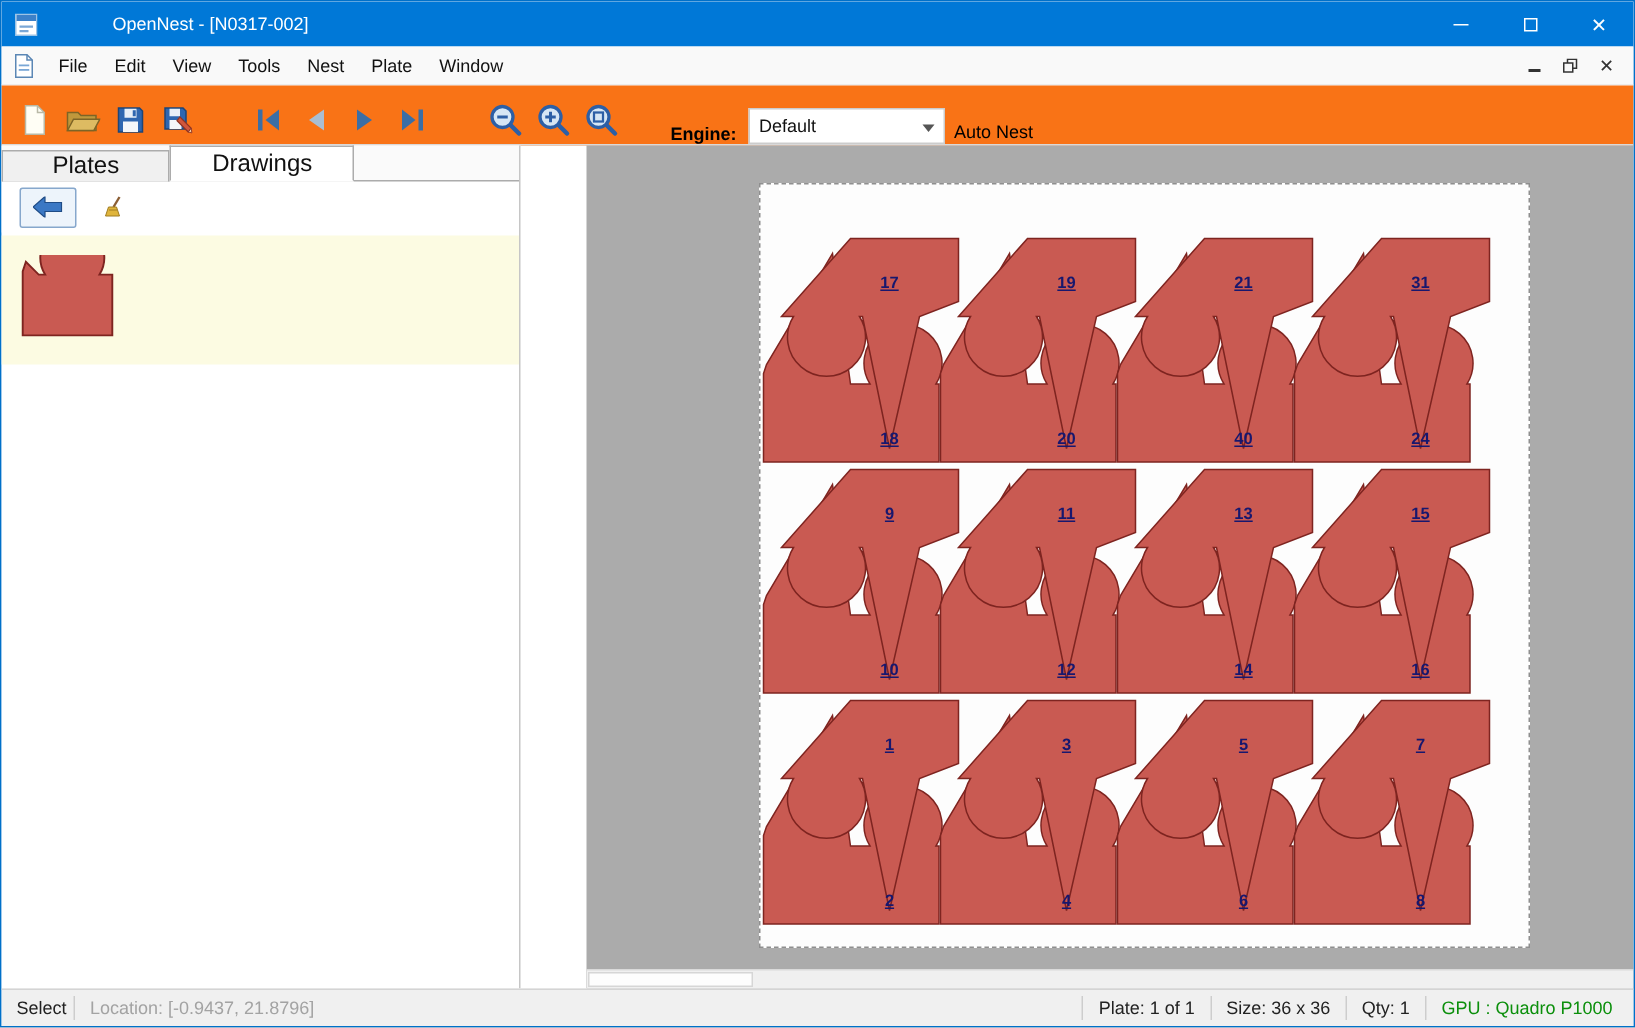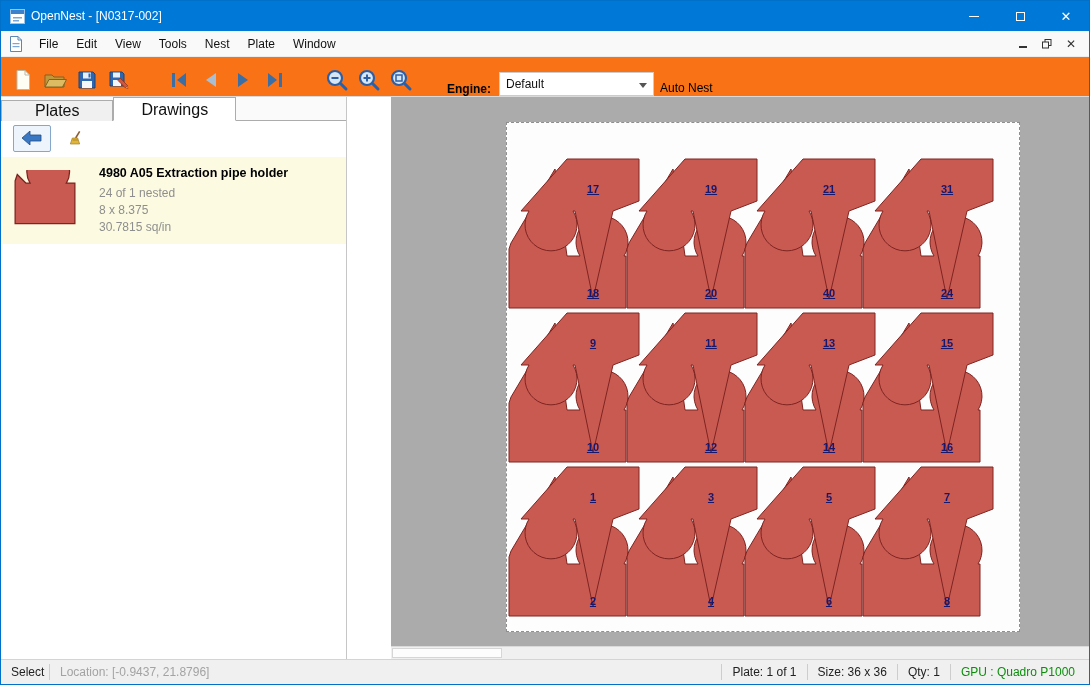--- a/index.html
+++ b/index.html
@@ -2,21 +2,21 @@
 <html><head>
 <meta charset="utf-8">
 <style>
   * { box-sizing: border-box; }
   html,body { margin:0; padding:0; background:#d0d0d0; }
   body { width:1090px; height:685px; font-family:"Liberation Sans","DejaVu Sans",sans-serif; }
   .window { position:relative; width:1090px; height:685px; background:#fff; border:1px solid #0070C9; overflow:hidden; }
 
   
   .titlebar { position:absolute; top:0; left:0; right:0; height:30px; background:#0078D7; color:#fff;
-              display:flex; align-items:center; font-size:12px; }
+              display:flex; align-items:center; font-size:12px;gap:44px; }
   .titlebar .app-icon { margin:0 6px 0 9px; display:flex; }
   .win-controls { margin-left:auto; display:flex; height:30px; }
   .win-btn { width:46px; height:30px; display:flex; align-items:center; justify-content:center; color:#fff; }
   .glyph-min { width:10px; height:1px; background:#fff; display:block; }
   .glyph-max { width:9px; height:9px; border:1px solid #fff; display:block; }
   .glyph-close { font-size:13px; line-height:1; }
 
   
   .menubar { position:absolute; top:30px; left:0; right:0; height:26px; background:#F9F9F9;
              display:flex; align-items:center; font-size:12px; color:#111; border-bottom:1px solid #ECECEC; }
@@ -29,21 +29,21 @@
 
   
   .toolbar { position:absolute; top:56px; left:0; right:0; height:40px; background:#f97316;
              display:flex; align-items:flex-end; border-bottom:1px solid #D9D9D9; font-size:12px; }
   .tb-btn { width:32px; height:32px; display:flex; align-items:center; justify-content:center; }
   .tb-group { display:flex; }
   .g-file { margin-left:6px; }
   .g-nav { margin-left:28px; }
   .g-zoom { margin-left:30px; }
   .engine-label { margin-left:30px; font-weight:bold; color:#000; }
-  .engine-combo { margin-left:8px; width:155px; height:24px; background:#fff; border:1px solid #CCCCCC;
+  .engine-combo { margin-left:8px; width:131px; height:24px; background:#fff; border:1px solid #CCCCCC;
                   display:flex; align-items:center; padding:0 6px; color:#111; position:relative; }
   .engine-combo .arrow { position:absolute; right:6px; top:10px; width:0; height:0;
                   border-left:4px solid transparent; border-right:4px solid transparent; border-top:5px solid #555; }
   .autonest { color:#000; background:none; border:none; font-size:12px; font-family:inherit; }
 
   
   .sidebar { position:absolute; top:96px; left:0; width:346px; bottom:25px; background:#fff; border-right:1px solid #C6C6C6; }
   .tabstrip { position:relative; height:24px; display:flex; align-items:flex-end; background:#FAFAFA; }
   .tabstrip::after { content:""; position:absolute; left:0; right:0; bottom:0; height:1px; background:#ACACAC; }
   .tab { position:relative; z-index:1; font-size:16px; text-align:center; color:#111; border:1px solid #ACACAC; }
@@ -256,26 +256,20 @@
             <line x1="5.5" y1="15" x2="13.5" y2="15" stroke="#A07C20" stroke-width="1.2"></line>
           </svg>
       </button>
     </div>
     <div class="drawing-item">
       <div class="thumb-wrap">
         <svg width="64" height="56" viewBox="0 0 60 52">
             <path d="M 2 50 L 58 50 L 58 12 L 50 12 A 20 20 0 1 0 16 12 L 12 12 L 4 4 L 2 10 Z" fill="#C95A52" stroke="#7E2420" stroke-width="1.2"></path>
           </svg>
       </div>
-      <div class="drawing-text">
-        <div class="title">4980 A05 Extraction pipe holder</div>
-        <div class="meta">24 of 1 nested</div>
-        <div class="meta">8 x 8.375</div>
-        <div class="meta">30.7815 sq/in</div>
-      </div>
     </div>
   </div>
 
   <div class="canvas">
     <div class="plate">
 
       <div class="prow" style="top:34px">
         <div class="tile" style="left:0">
           <svg viewBox="0 0 118 153" width="118" height="153">
               <use href="#tilepair"></use>

